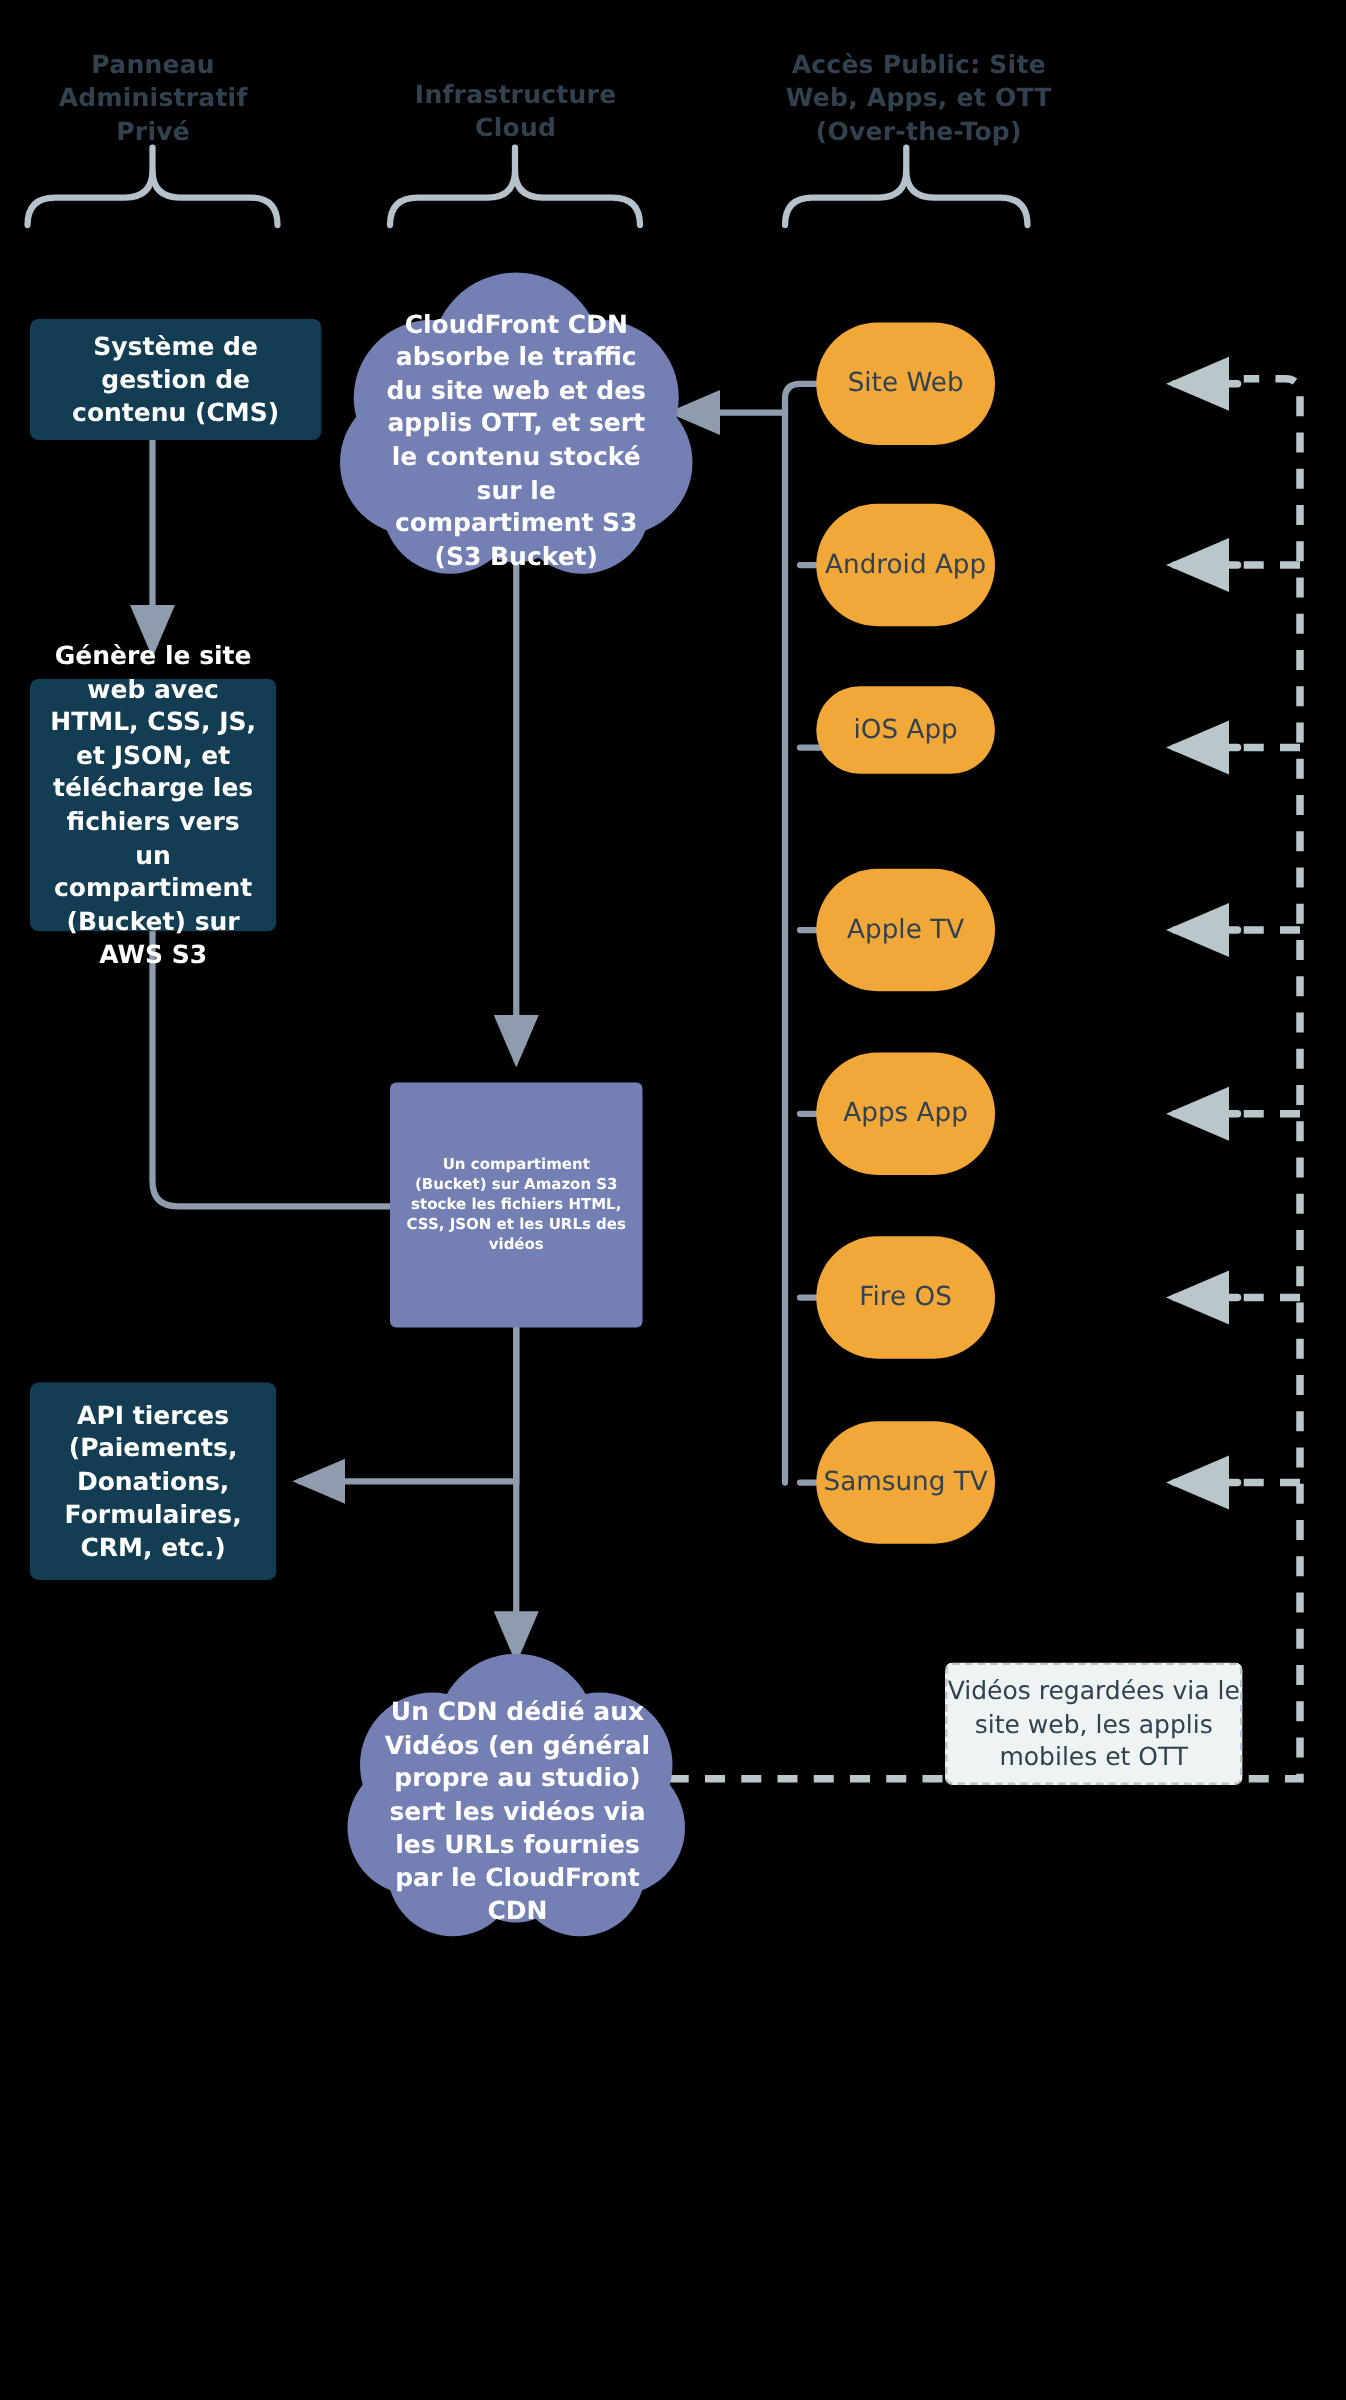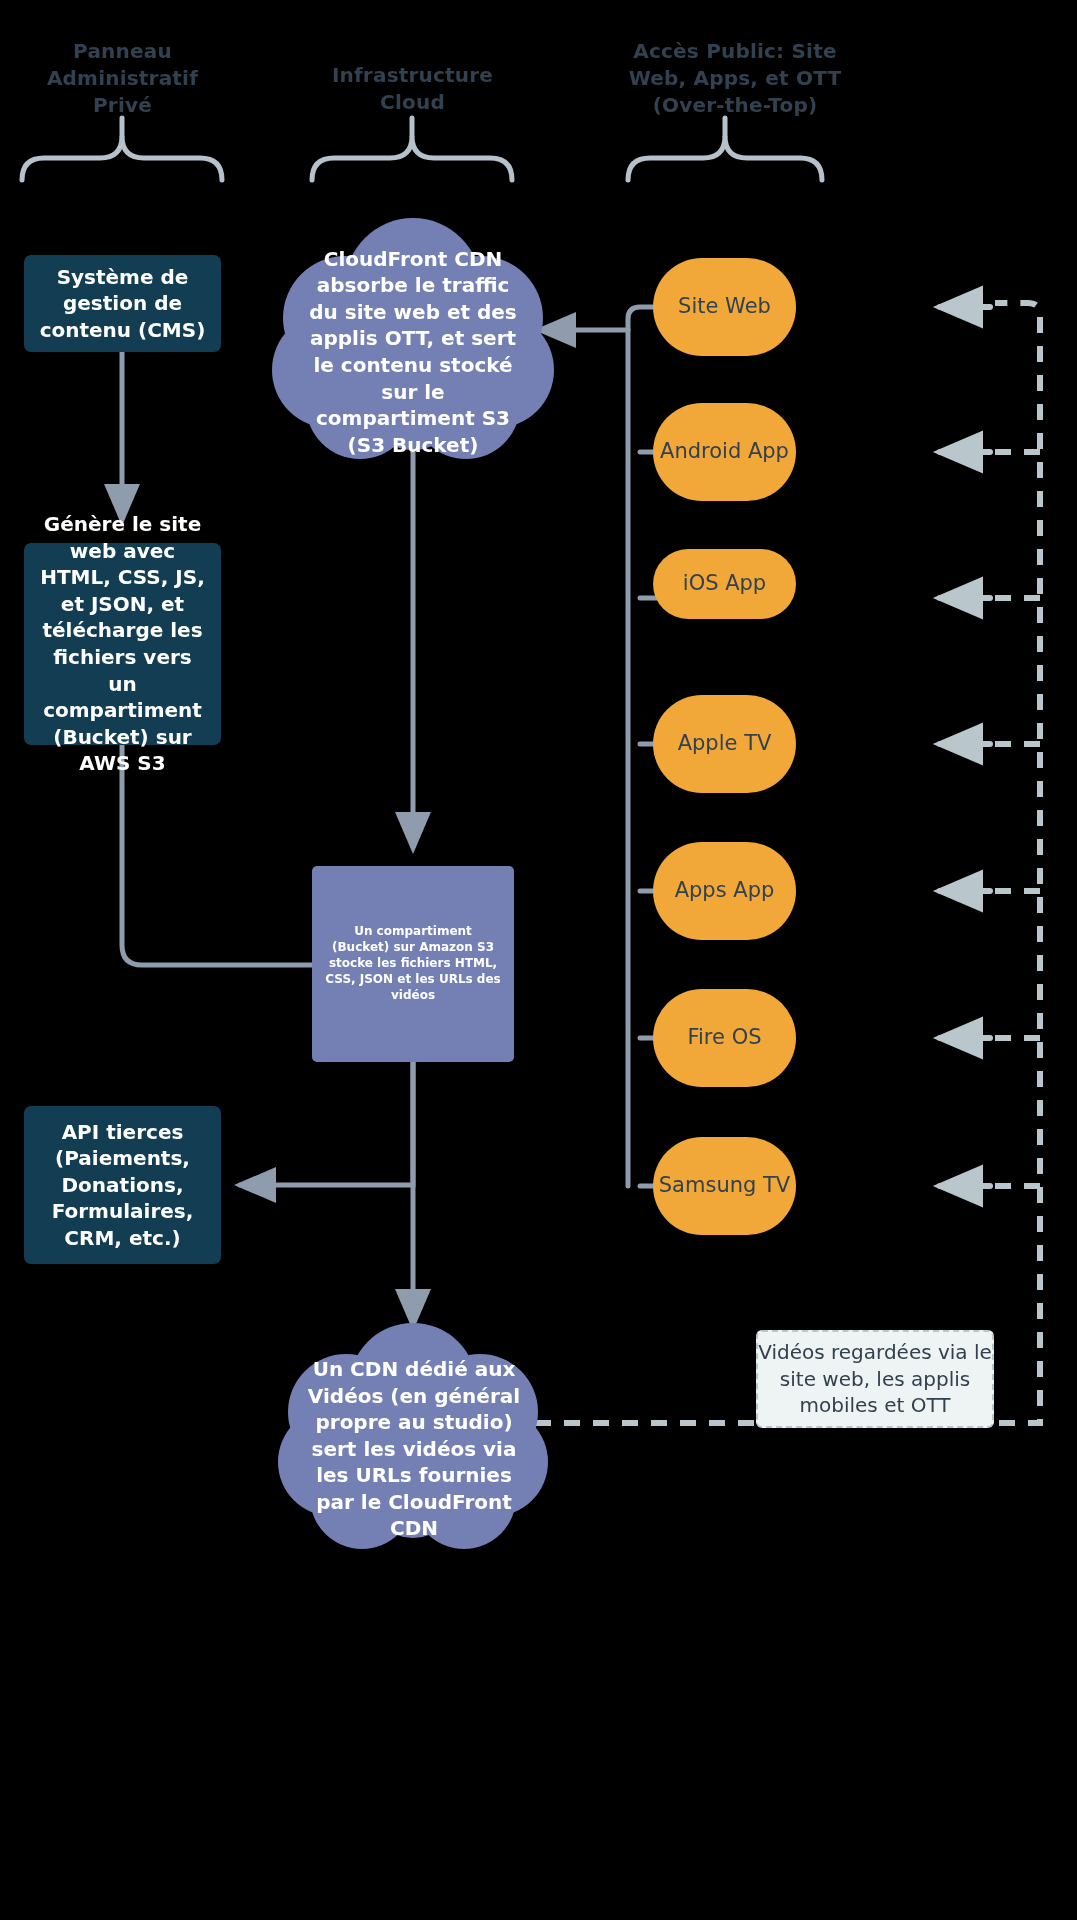--- a/index.html
+++ b/index.html
@@ -134,21 +134,21 @@
       <circle cx="480" cy="1412" r="58"></circle>
         <circle cx="332" cy="1462" r="54"></circle>
       <circle cx="494" cy="1462" r="54"></circle>
         <circle cx="362" cy="1497" r="52"></circle>
       <circle cx="464" cy="1497" r="52"></circle>
         <circle cx="413" cy="1447" r="80"></circle>
       <circle cx="413" cy="1494" r="44"></circle>
     </g>
   </svg>
 
-  <div class="node box-dark" style="left:24px;top:255px;width:197px;height:97px;">
+  <div class="node box-dark" style="left:24px;top:255px;width:233px;height:97px;">
     <span>Système de gestion de contenu (CMS)</span>
   </div>
 
   <div class="node box-dark" style="left:24px;top:543px;width:197px;height:202px;">
     <span>Génère le site web avec HTML, CSS, JS, et JSON, et télécharge les fichiers vers un compartiment (Bucket) sur AWS S3</span>
   </div>
 
   <div class="node box-dark" style="left:24px;top:1106px;width:197px;height:158px;">
     <span>API tierces (Paiements, Donations, Formulaires, CRM, etc.)</span>
   </div>

